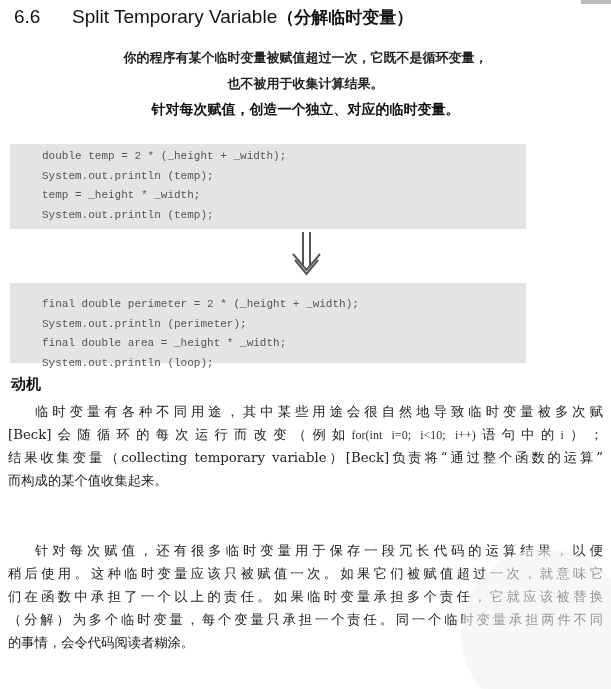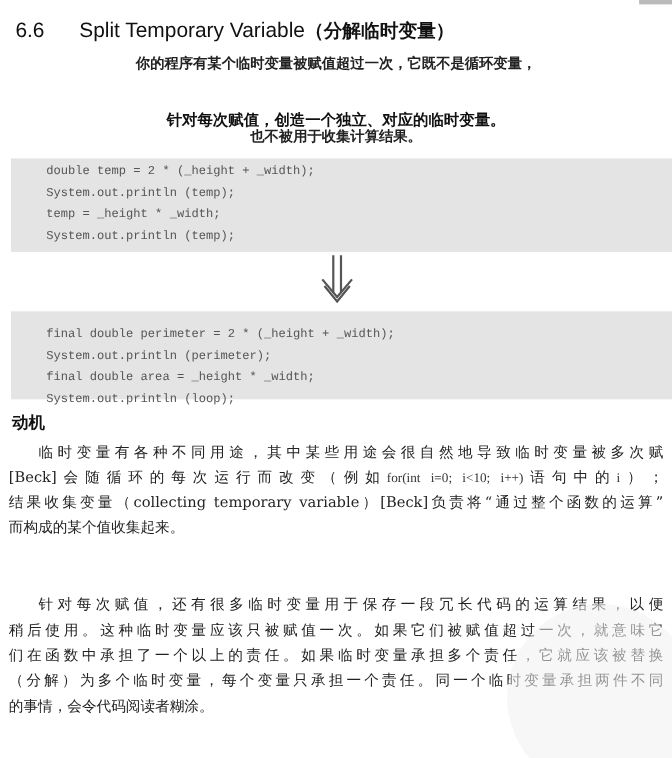--- a/index.html
+++ b/index.html
@@ -2,36 +2,36 @@
 <html><head>
 <meta charset="utf-8">
 <style>
   html, body { margin: 0; padding: 0; background: #ffffff; }
   body {
     width: 611px; height: 689px; overflow: hidden; position: relative;
     font-family: "DejaVu Serif", serif; color: #1a1a1a;
   }
   .page { position: absolute; left: 0; top: 0; width: 611px; height: 689px; }
   .title {
-    position: absolute; left: 14px; top: 16px;
+    position: absolute; left: 14px; top: 4px;
     font-family: "Liberation Sans", sans-serif; font-size: 19px; line-height: 26px; color: #111;
     white-space: nowrap;
   }
   .title .num { display: inline-block; width: 58px; }
   .title .zh { font-family: "DejaVu Sans", sans-serif; font-weight: bold; font-size: 17px; }
   .summary {
     position: absolute; left: 0; width: 611px; text-align: center;
     font-family: "DejaVu Sans", sans-serif; font-size: 13px; font-weight: bold; color: #222;
     white-space: nowrap;
   }
   .summary.l1 { top: 49px; }
-  .summary.l2 { top: 75px; margin-top: 40px; }
+  .summary.l2 { top: 75px; }
   .summary.l3 { top: 101px; font-size: 14px; color: #111; }
   .code {
-    position: absolute; left: 10px; width: 601px; background: #e4e4e4;
+    position: absolute; left: 10px; width: 516px; background: #e4e4e4;
     font-family: "Liberation Mono", monospace; font-size: 11px; color: #555;
     box-sizing: border-box; padding-left: 32px;
   }
   .code .line { height: 19.5px; line-height: 19.5px; white-space: pre; }
   .code.before { top: 144px; height: 85px; padding-top: 3px; }
   .code.after { top: 283px; height: 80px; padding-top: 12px; }
   .arrow {
     position: absolute; left: 289px; top: 230px; width: 36px; height: 46px;
   }
   .heading {

